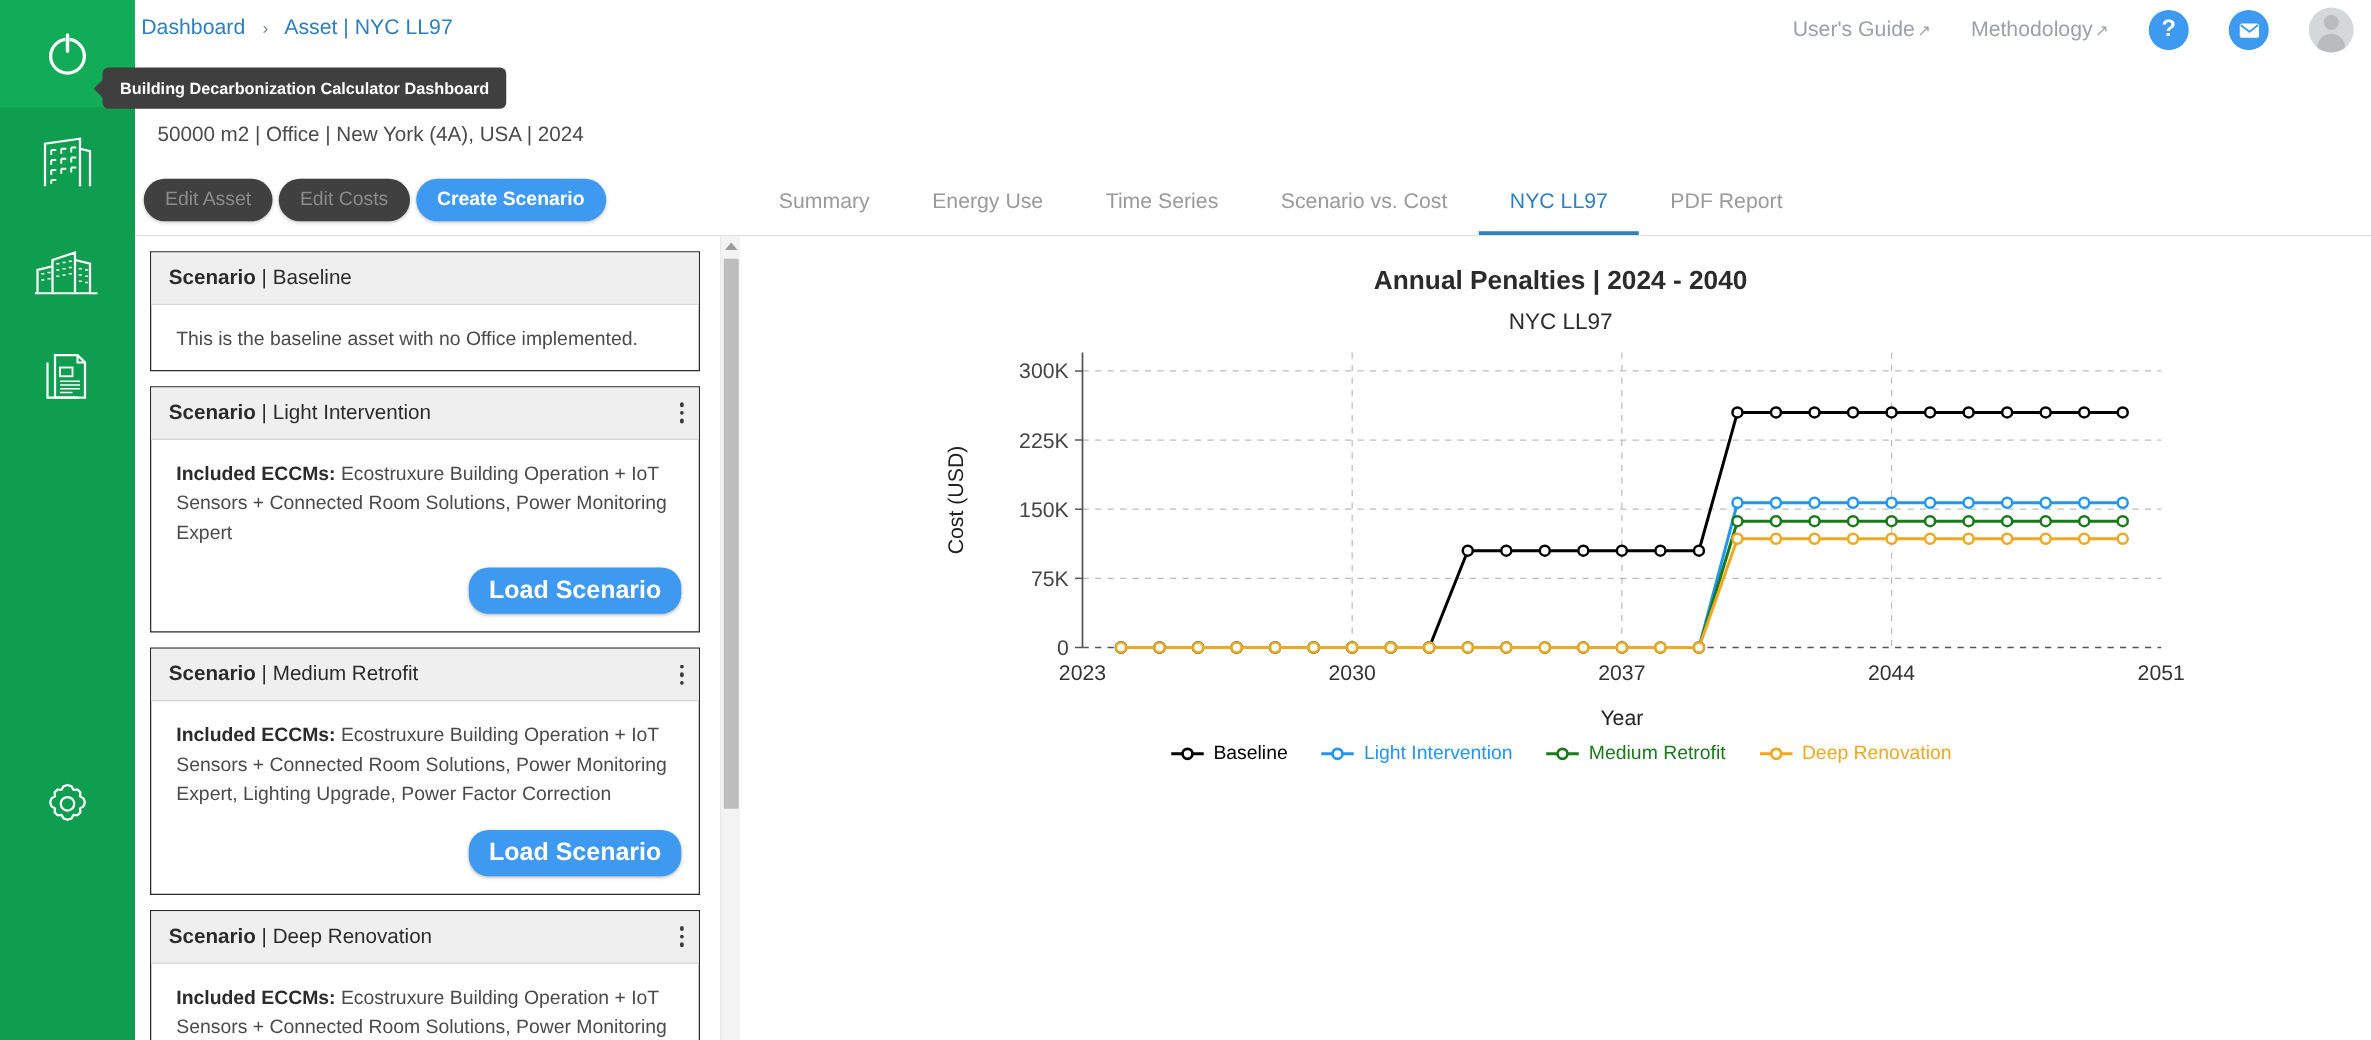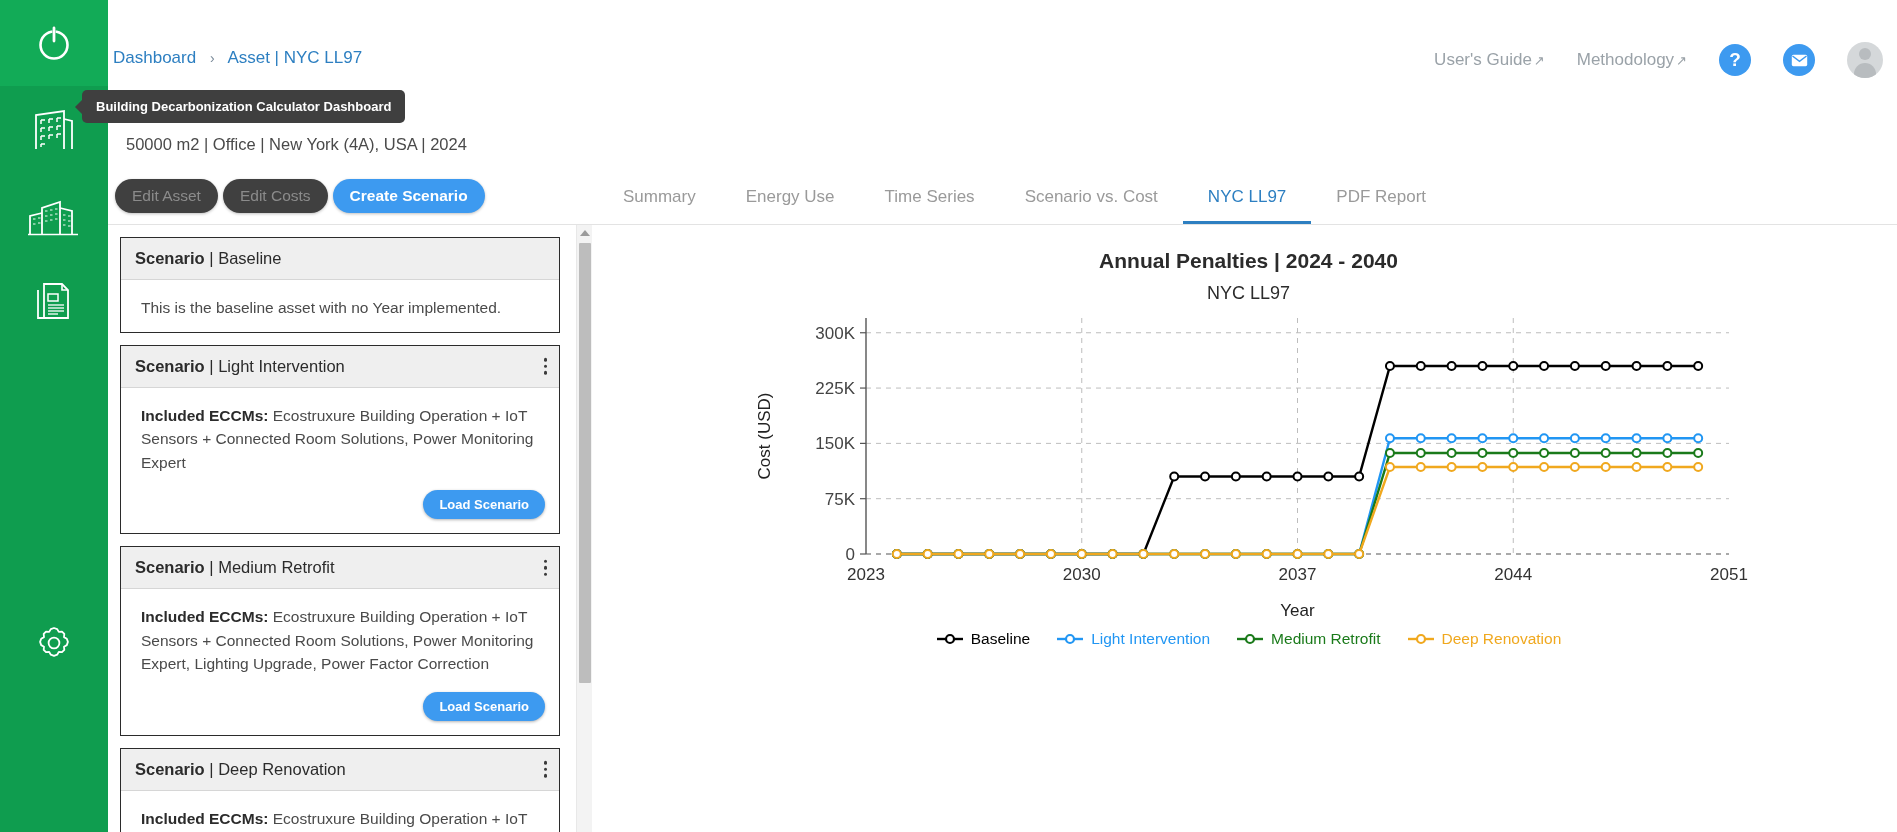--- a/index.html
+++ b/index.html
@@ -21,21 +21,21 @@
     width: 108px; height: 86px;
     display: flex; align-items: center; justify-content: center;
   }
   .sb-item.active { background: #12ab57; }
   .sb-spacer { flex: 1 1 auto; }
   .sb-item svg { display: block; }
 
   
   .main {
     position: absolute; left: 108px; top: 0;
-    width: 1789px; height: 588px; background: #ffffff; margin-top: 36px;
+    width: 1789px; height: 588px; background: #ffffff;
   }
 
   
   .topbar { position: relative; height: 48px; }
   .breadcrumb {
     position: absolute; left: 5px; top: 12px;
     font-size: 17px; color: #2d7fc1; white-space: nowrap;
   }
   .bc-link { color: #2d7fc1; cursor: pointer; }
   .bc-sep { color: #7a8a99; margin: 0 9px; font-size: 14px; }
@@ -158,21 +158,21 @@
     position: absolute; right: 12px; top: 50%; transform: translateY(-50%);
     display: flex; flex-direction: column; gap: 3px; cursor: pointer;
   }
   .kebab i { width: 3.5px; height: 3.5px; background: #3b3b3b; border-radius: 50%; display: block; }
   .card-body { padding: 16px 20px 12px 20px; }
   .card-desc { font-size: 15.5px; color: #4a4a4a; line-height: 1.52; }
   .card-desc b { color: #2b2b2b; font-weight: bold; }
   .card-foot { display: flex; justify-content: flex-end; padding: 4px 14px 14px 14px; }
   .load-btn {
     background: #3d9af0; color: #fff; border: none; border-radius: 16px;
-    padding: 7px 16px; font-size: 13px; font-weight: bold; cursor: pointer;
+    padding: 7px 16px; font-size: 20px; font-weight: bold; cursor: pointer;
     box-shadow: 0 1px 3px rgba(0,0,0,.3);
   }
 
   
   .chart-wrap {
     position: absolute; left: 492px; top: 0;
     width: 1297px; height: 644px;
   }
   .chart-title {
     text-align: center; margin-top: 24px;
@@ -319,21 +319,21 @@
       </div>
 
     <div class="content">
 
       <div class="left-panel" id="scenario-list">
           <div class="card">
             <div class="card-head">
               <div class="card-head-text"><b>Scenario</b><span> | </span><span>Baseline</span></div>
             </div>
             <div class="card-body">
-              <div class="card-desc">This is the baseline asset with no Year implemented.</div>
+              <div class="card-desc">This is the baseline asset with no Office implemented.</div>
             </div>
           </div>
           <div class="card">
             <div class="card-head">
               <div class="card-head-text"><b>Scenario</b><span> | </span><span>Light Intervention</span></div>
               <div class="kebab">
                 <i></i>
                 <i></i>
                 <i></i>
               </div>

